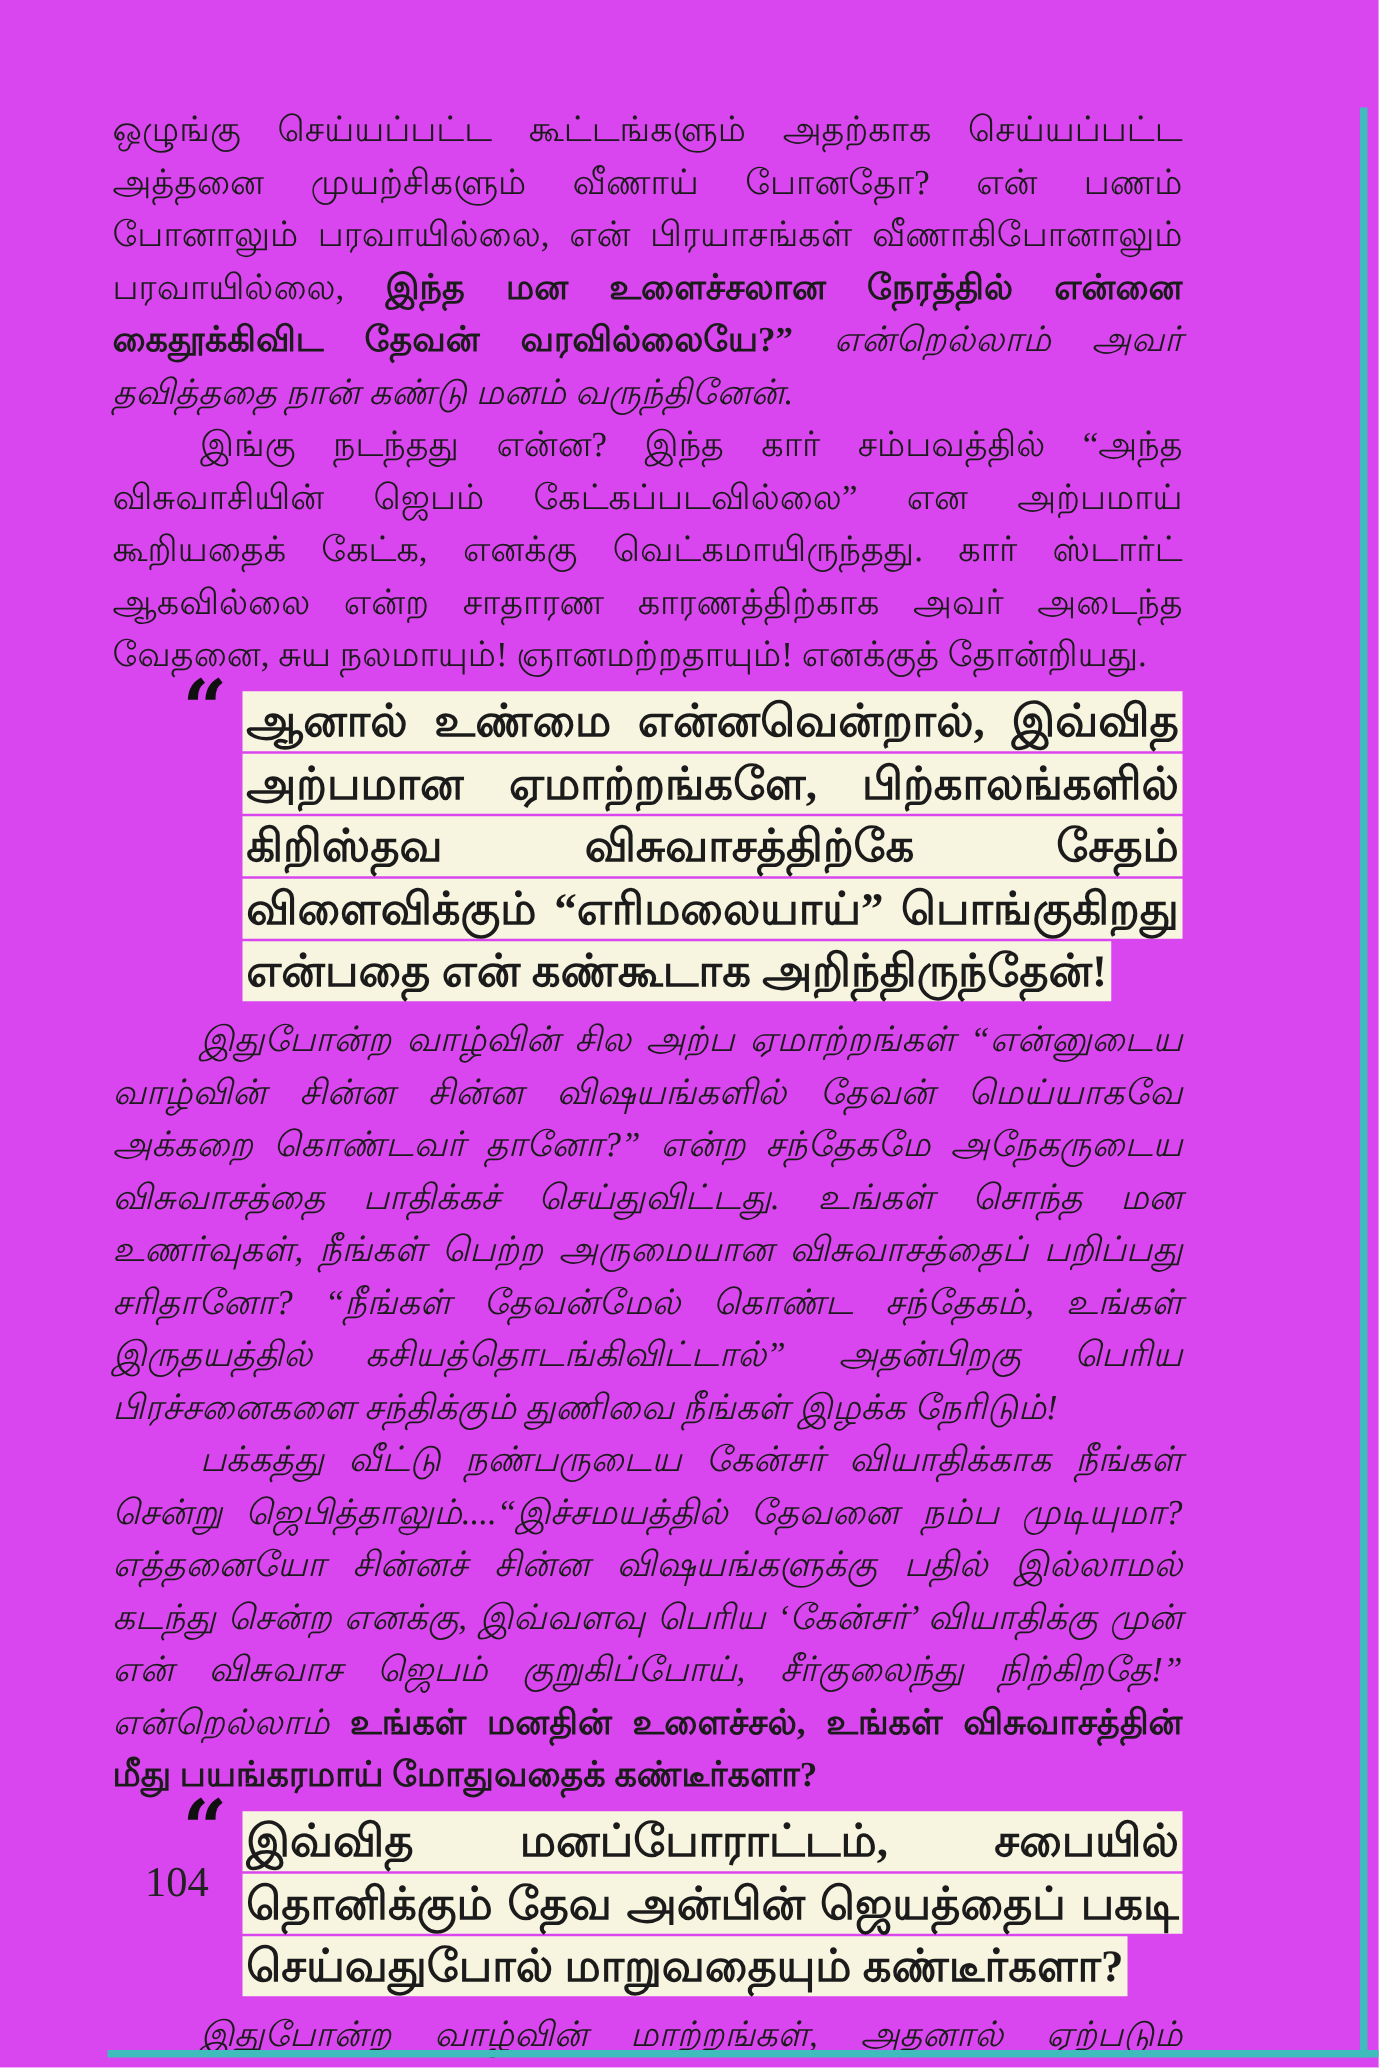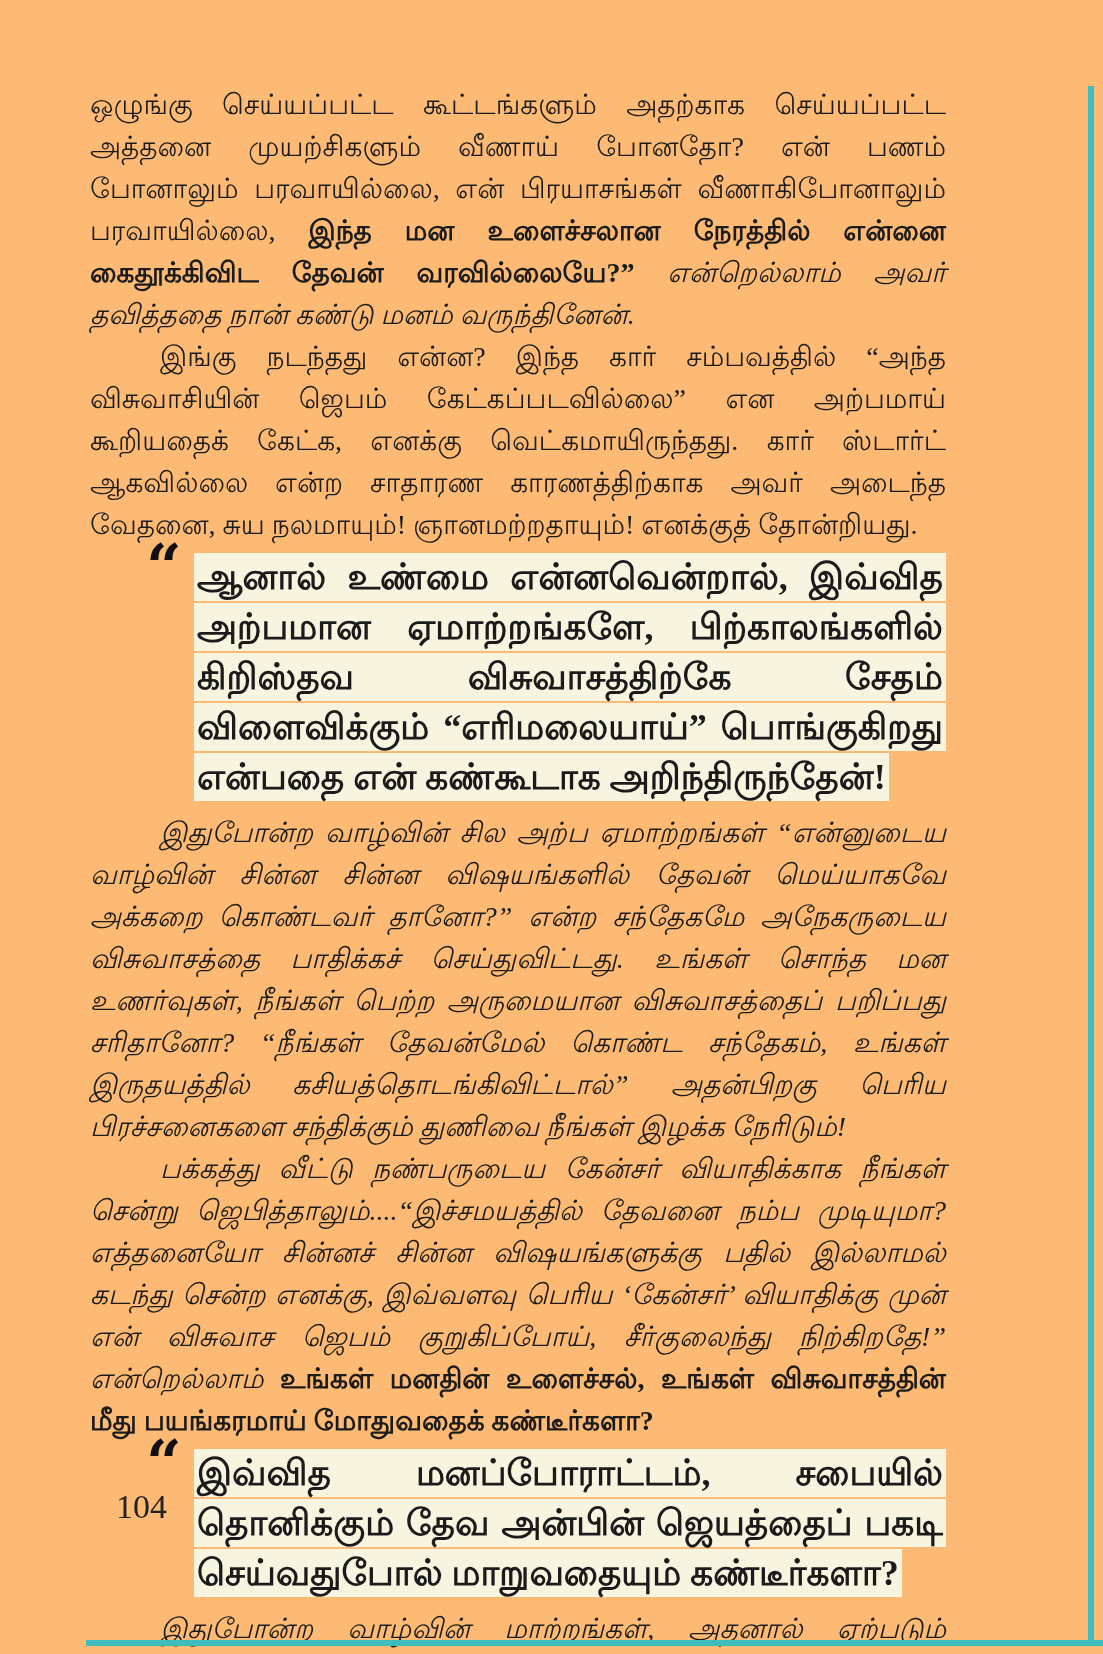--- a/index.html
+++ b/index.html
@@ -10,21 +10,21 @@
   body {
     width: 1103px;
     height: 1654px;
     position: relative;
     overflow: hidden;
     font-family: "Liberation Serif", serif;
   }
   .page {
     position: absolute;
     inset: 0;
-    background: #fdba74;
+    background: #d946ef;
   }
   .text-column {
     position: absolute;
     left: 90px;
     top: 84px;
     width: 856px;
     color: #1b1b1b;
   }
   .para {
     margin: 0;

